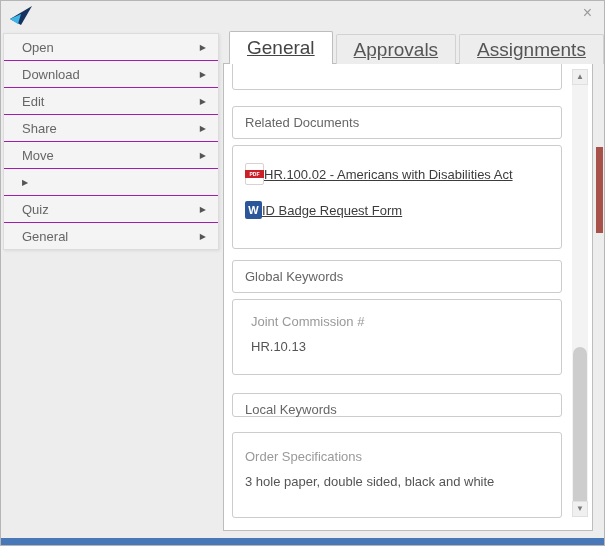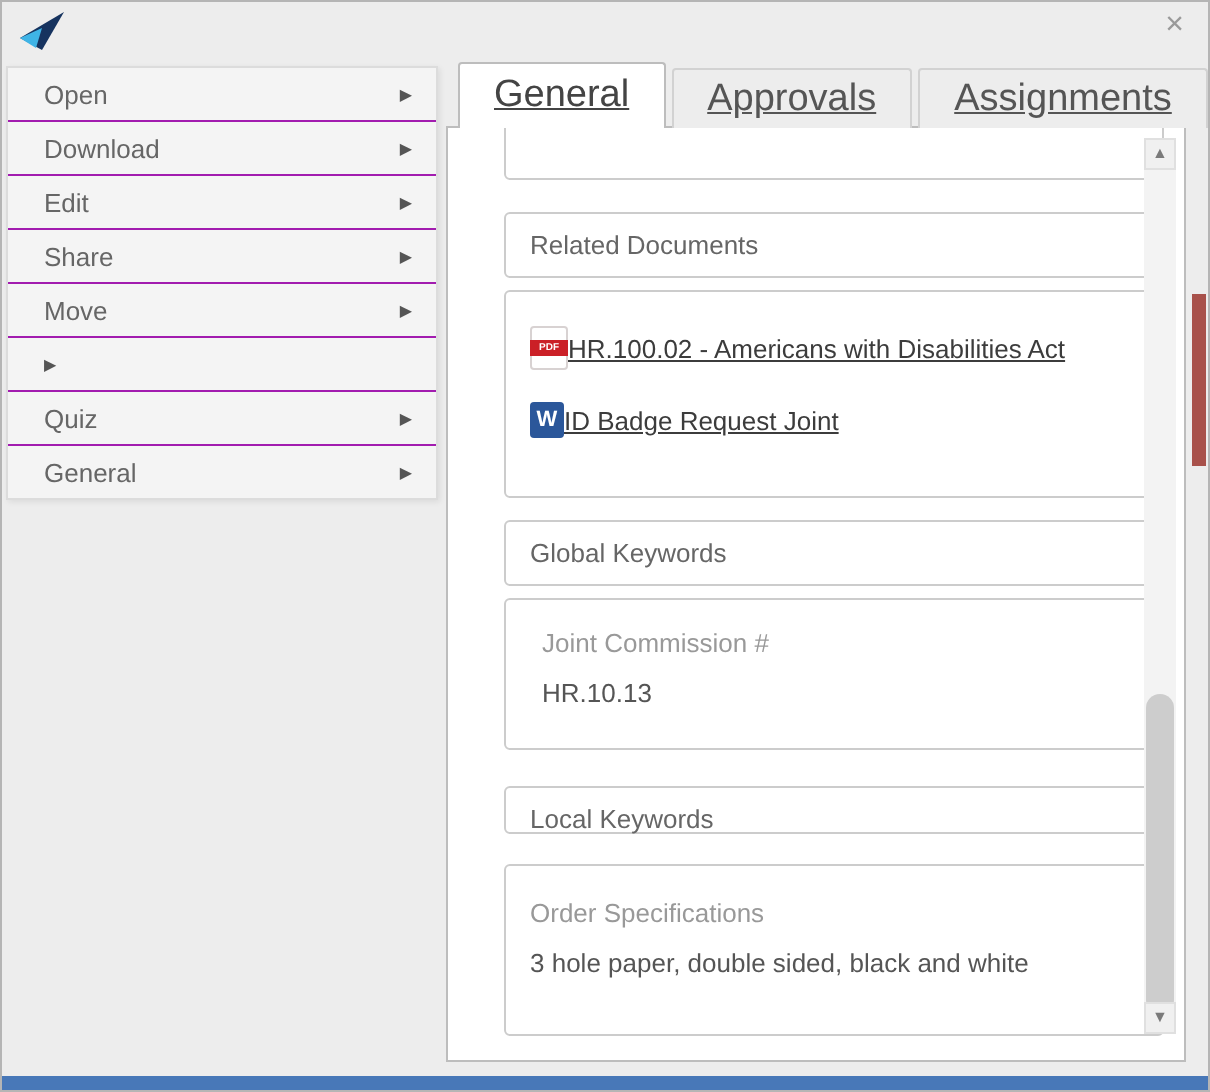--- a/index.html
+++ b/index.html
@@ -28,21 +28,21 @@
           padding-left:6px; z-index:3; align-items:flex-end; }
   .tab { padding:0 17px; height:29px; line-height:29px; font-size:19px; color:#555;
          background:#ededed; border:1px solid #d2d2d2; border-bottom:none;
          border-radius:2px 2px 0 0; cursor:pointer;text-decoration:underline; }
   .tab.active { background:#fff; color:#444; height:32px; line-height:32px;
                 border-color:#bdbdbd; position:relative; z-index:4; }
 
   
   .panel { position:absolute; left:222px; top:62px; width:370px; height:468px;
            background:#fff; border:1px solid #bdbdbd; box-sizing:border-box; overflow:hidden; }
-  .content { position:absolute; left:8px; top:0; width:332px; height:100%;margin-left:20px; }
+  .content { position:absolute; left:8px; top:0; width:332px; height:100%; }
   .card { position:absolute; left:0; width:330px; background:#fff; border:1px solid #ccc;
           border-radius:3px; box-sizing:border-box; }
   .card-partial   { top:-14px; height:40px; }
   .card-rd-head   { top:42px;  height:33px; }
   .card-rd-body   { top:81px;  height:104px; padding:17px 12px; }
   .card-gk-head   { top:196px; height:33px; }
   .card-gk-body   { top:235px; height:76px;  padding:14px 18px; }
   .card-lk-head   { top:329px; height:24px; }
   .card-lk-body   { top:368px; height:86px;  padding:16px 12px; }
   .card-head-text { line-height:31px; padding:0 12px; font-size:13px; color:#666; }
@@ -139,21 +139,21 @@
       </div>
       <div class="card card-rd-body">
         <div class="doc-row">
           <span class="pdf-icon">
             <span class="pdf-badge">PDF</span>
           </span>
           <span class="doc-link">HR.100.02 - Americans with Disabilities Act</span>
         </div>
         <div class="doc-row">
           <span class="word-icon">W</span>
-          <span class="doc-link">ID Badge Request Joint</span>
+          <span class="doc-link">ID Badge Request Form</span>
         </div>
       </div>
 
       <div class="card card-gk-head">
         <div class="card-head-text">Global Keywords</div>
       </div>
       <div class="card card-gk-body">
         <div class="field-label">Joint Commission #</div>
         <div class="field-value">HR.10.13</div>
       </div>

